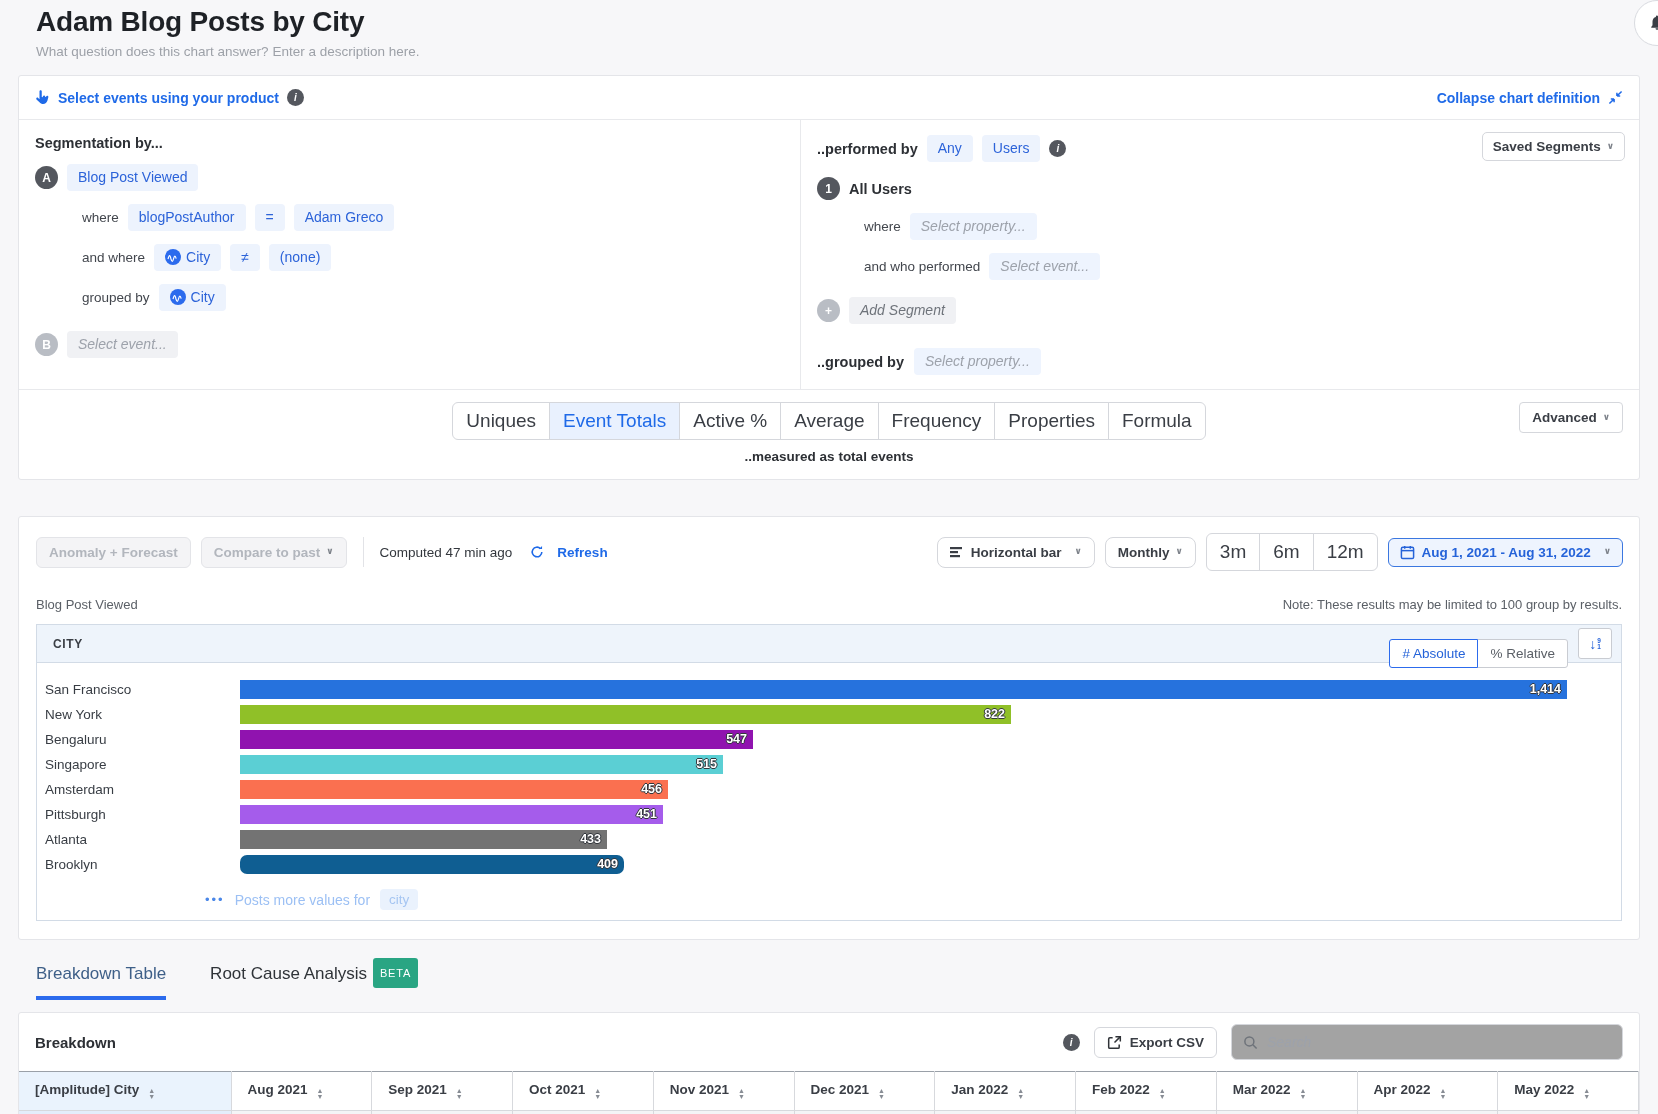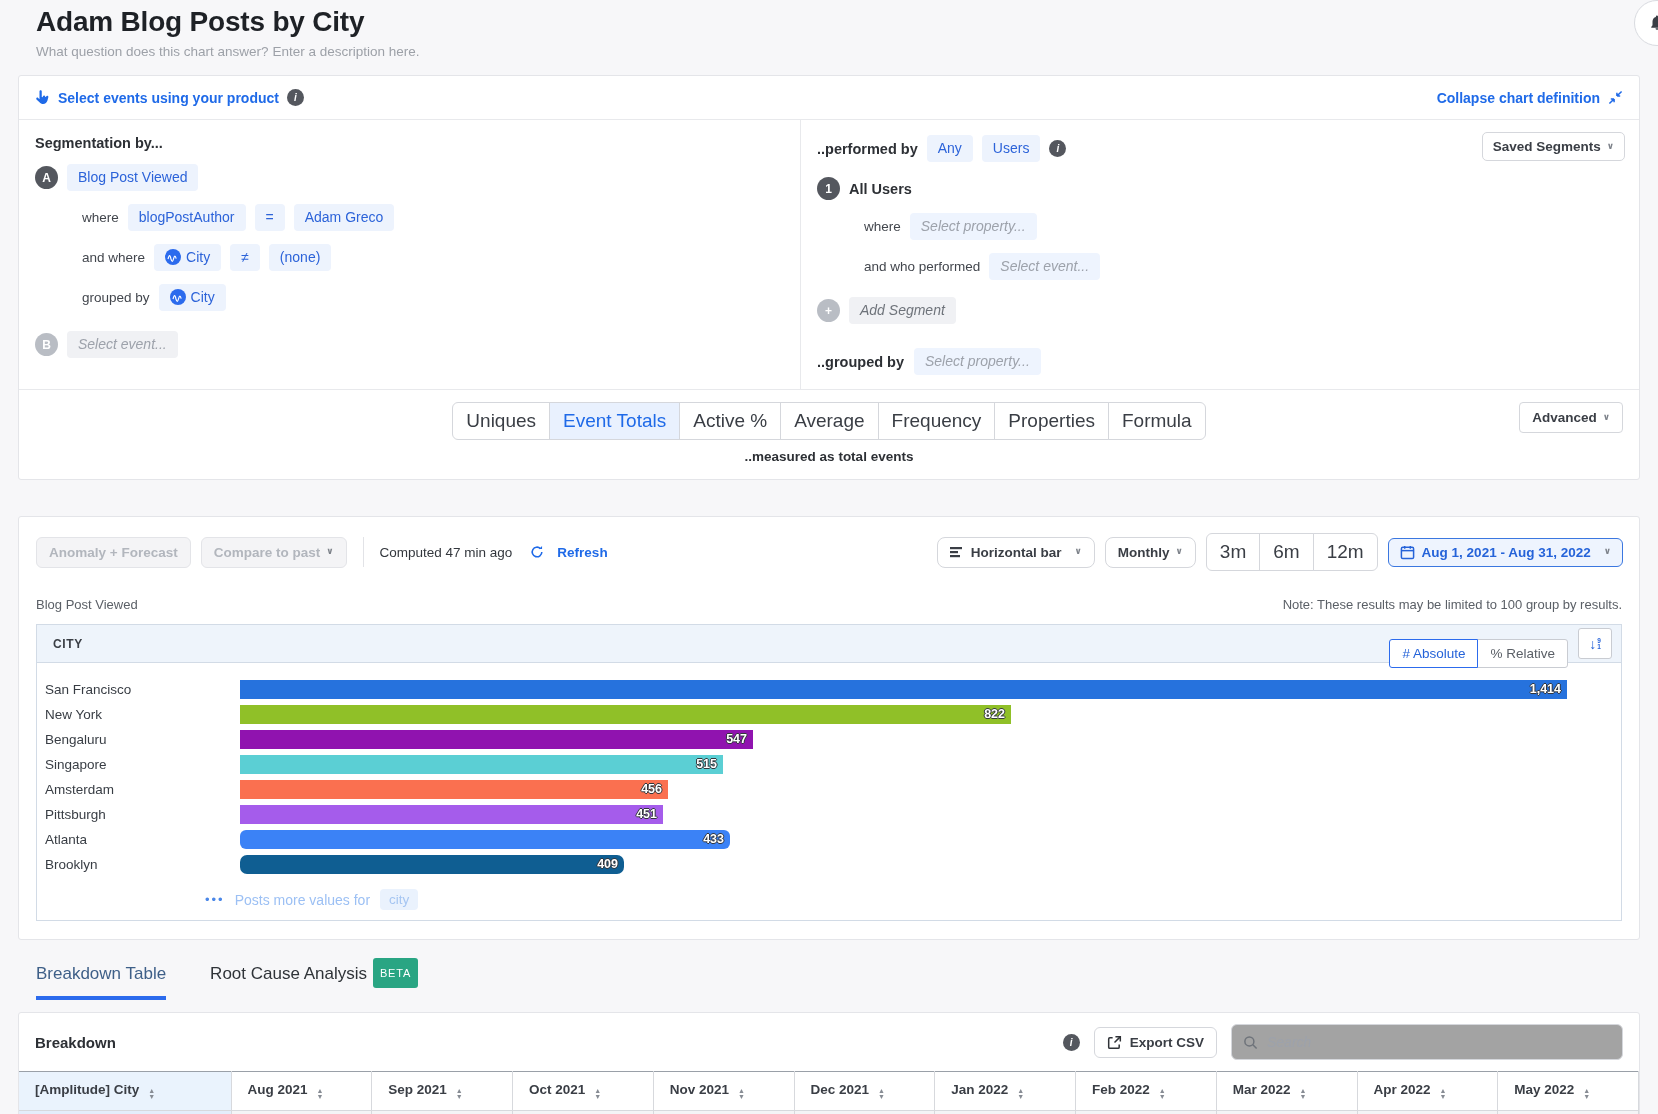--- a/index.html
+++ b/index.html
@@ -359,21 +359,21 @@
           <div class="bar-label">Pittsburgh</div>
           <div class="bar-track">
             <div class="bar" style="width: 423px; background: rgb(165, 92, 235);">
               <span class="bar-value">451</span>
             </div>
           </div>
         </div>
         <div class="bar-row">
           <div class="bar-label">Atlanta</div>
           <div class="bar-track">
-            <div class="bar" style="width: 490px; background: #3b82f6; border-radius: 6px;">
+            <div class="bar" style="width: 367px; background: #737373;">
               <span class="bar-value">433</span>
             </div>
           </div>
         </div>
         <div class="bar-row">
           <div class="bar-label">Brooklyn</div>
           <div class="bar-track">
             <div class="bar" style="width: 384px; background: rgb(15, 94, 146); border-radius: 7px;">
               <span class="bar-value">409</span>
             </div>

